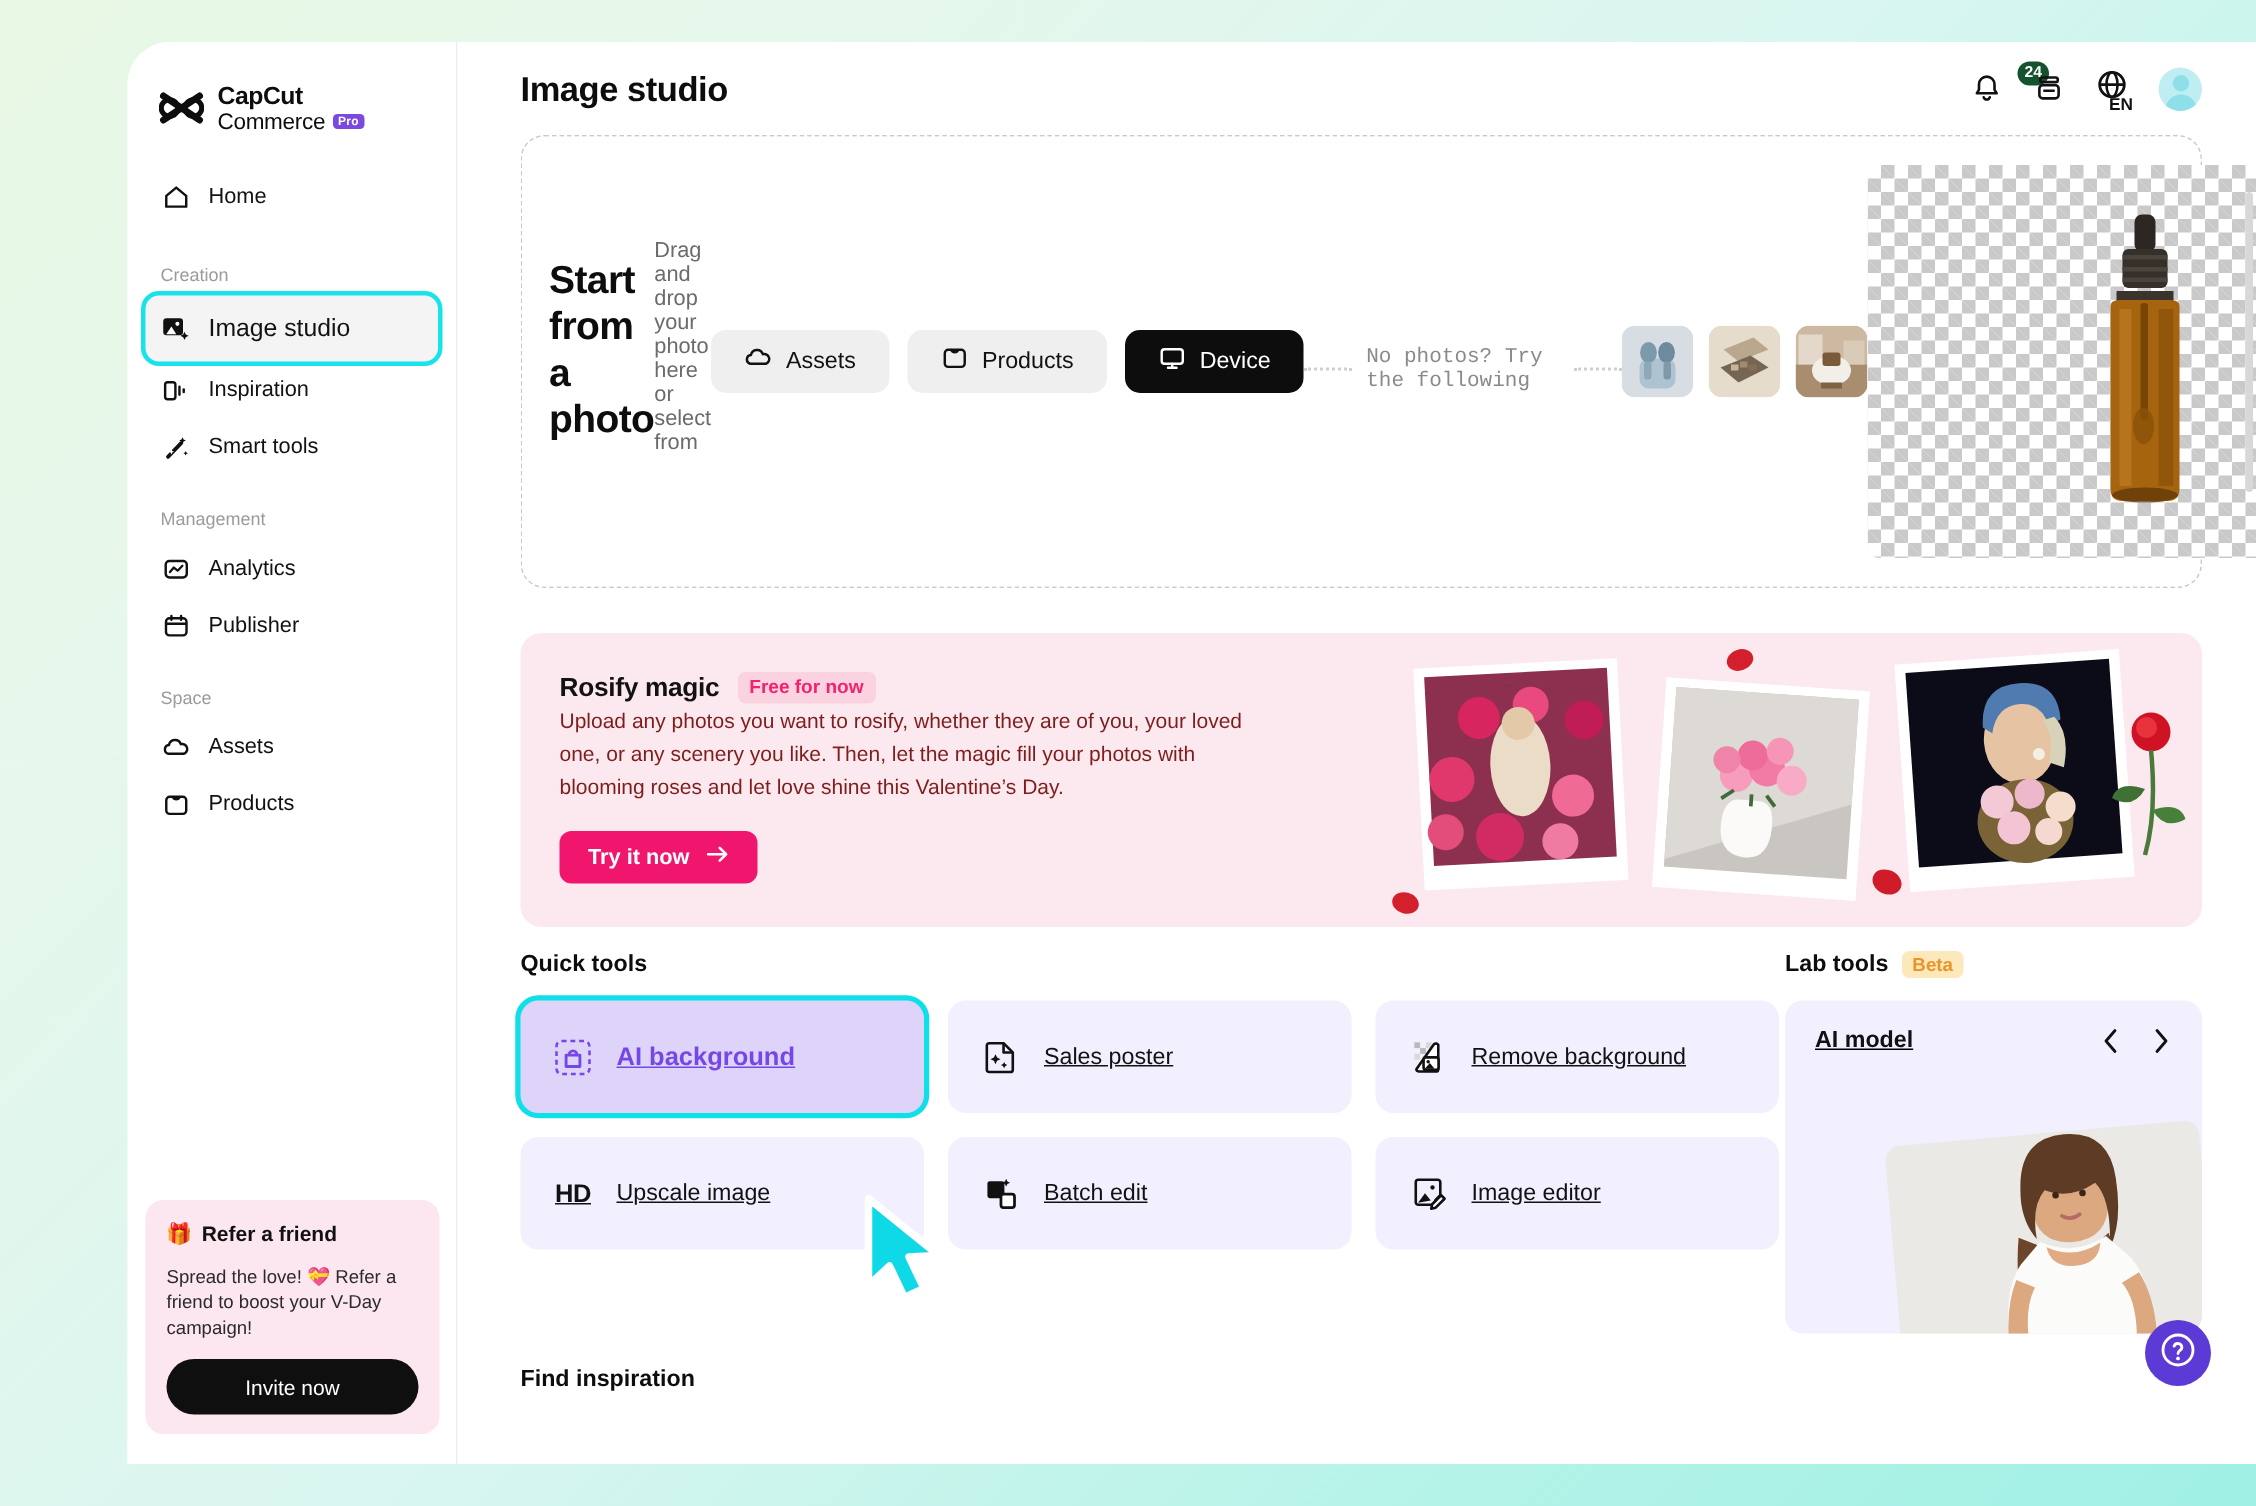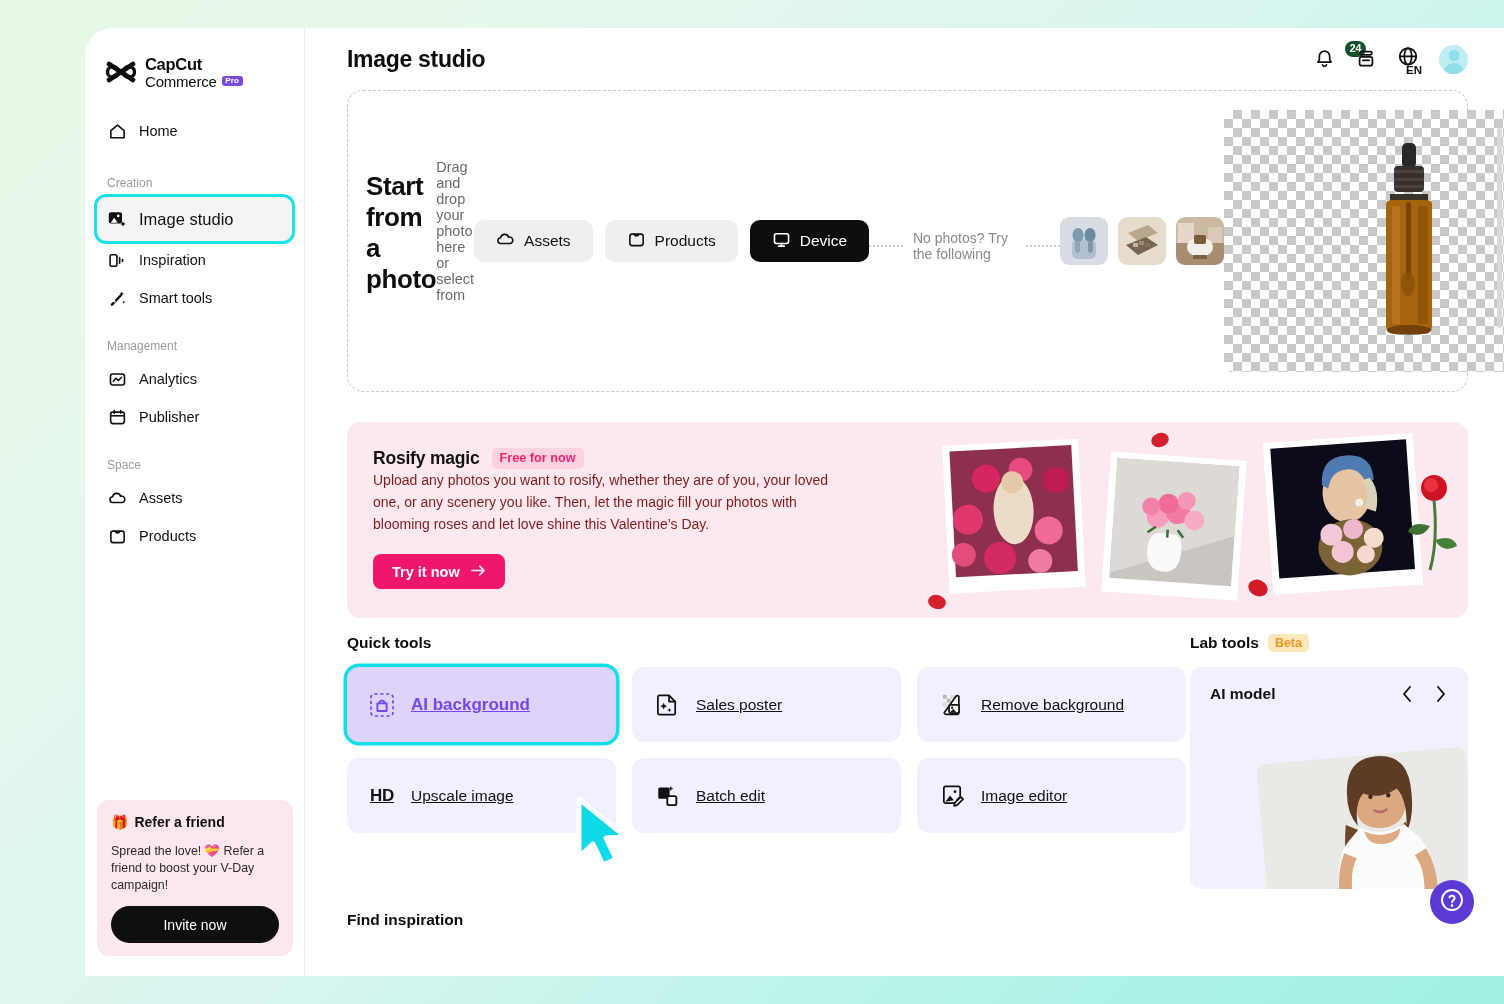--- a/index.html
+++ b/index.html
@@ -175,21 +175,21 @@
   .u-btn {
     height: 42px; border-radius: 10px;
     display: flex; align-items: center; gap: 9px;
     padding: 0 22px; font-size: 15.5px; font-weight: 500;
     background: #efefef; color: #111; border: none; cursor: pointer;
     font-family: inherit;
   }
   .u-btn.dark { background: #0d0d0d; color: #fff; }
   .divider-text {
     display: flex; align-items: center; gap: 10px;
-    margin: 22px 0 12px; font-size: 14px; color: #8a8a8a;
+    margin: 22px 0 12px; font-size: 14px; color: #8a8a8a; font-family: Liberation Mono, monospace;
   }
   .dashline {
     width: 58px; height: 0;
     border-top: 2px dotted #cfcfcf;
   }
   .samples { display: flex; gap: 10px; }
   .sample {
     width: 48px; height: 48px; border-radius: 9px;
     cursor: pointer; overflow: hidden; position: relative;
   }
@@ -274,21 +274,21 @@
     color: #7547e8; font-weight: 600; font-size: 17px;
     z-index: 6;
   }
   .hd-text { font-size: 17px; font-weight: 700; letter-spacing: -.3px; }
 
   .lab-card {
     background: #f2efff; border-radius: 12px;
     height: 222px; padding: 18px 20px 0;
     position: relative; overflow: hidden;
   }
-  .lab-head { display: flex; align-items: flex-start; }
+  .lab-head { display: flex; align-items: flex-start; text-decoration: underline; }
   .lab-name { font-size: 15.5px; font-weight: 600; color: #111; }
   .lab-arrows { margin-left: auto; display: flex; gap: 20px; }
   .arrow-btn { cursor: pointer; width:14px; height:18px; display:flex; align-items:center; justify-content:center;}
 
   .find-insp {
     margin-top: 22px;
     font-size: 15.5px; font-weight: 700; color: #0d0d0d;
   }
 
   

